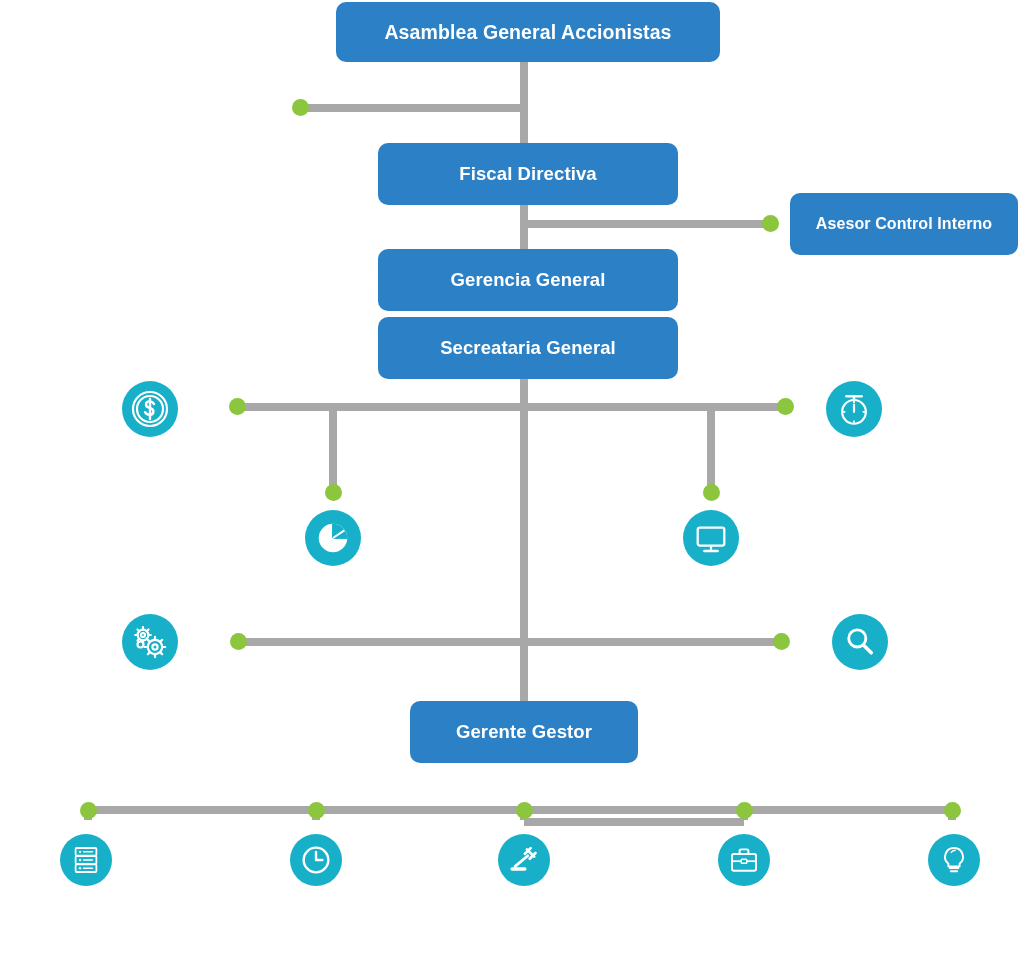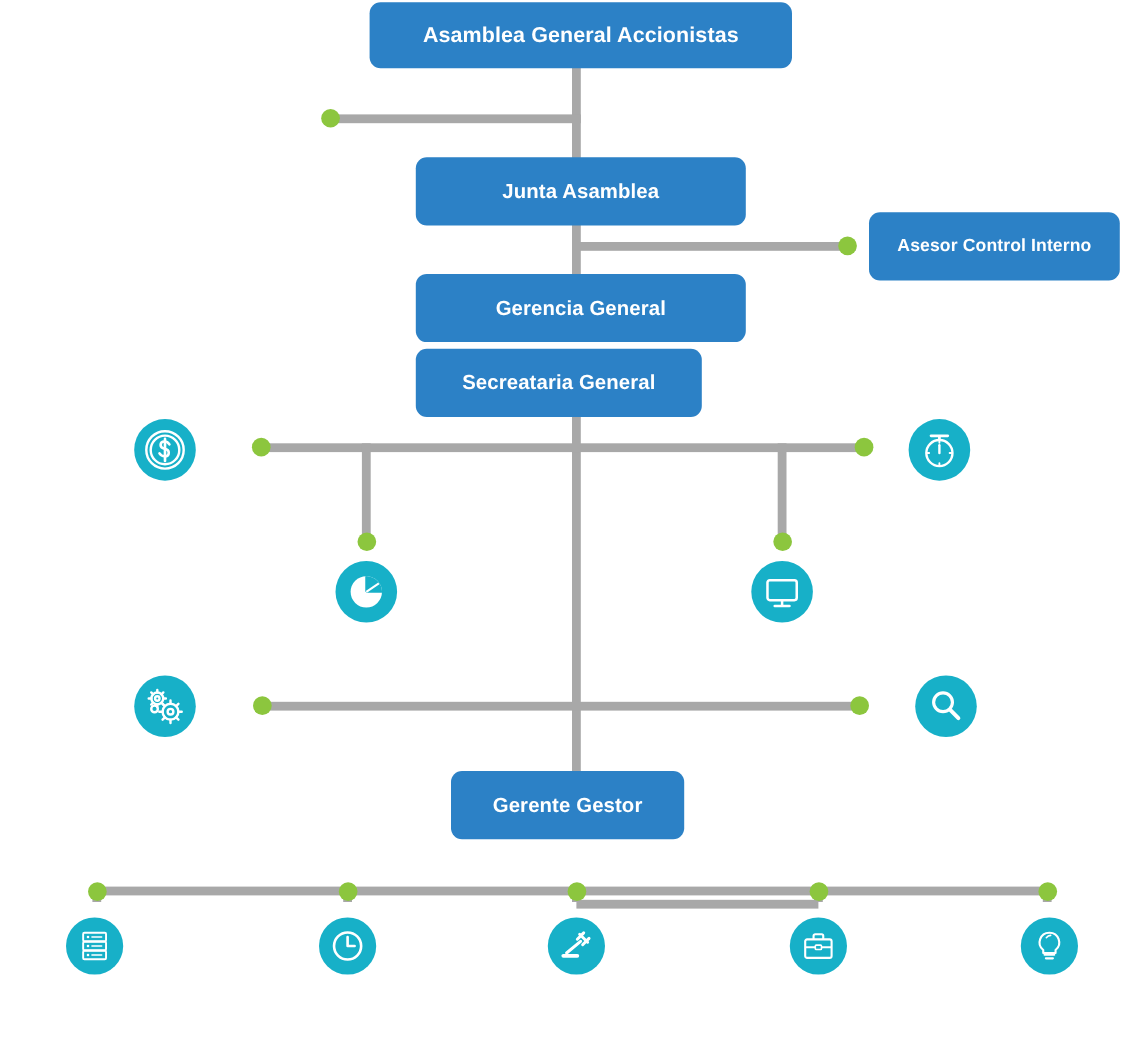--- a/index.html
+++ b/index.html
@@ -113,29 +113,29 @@
   <div class="dot" style="left:773px; top:633px;"></div>
   <div class="dot" style="left:80px;  top:802px;"></div>
   <div class="dot" style="left:308px; top:802px;"></div>
   <div class="dot" style="left:516px; top:802px;"></div>
   <div class="dot" style="left:736px; top:802px;"></div>
   <div class="dot" style="left:944px; top:802px;"></div>
 
   <div class="box box-lg" style="left:336px; top:2px; width:384px; height:60px;">Asamblea General Accionistas</div>
 
 
-  <div class="box box-md" style="left:378px; top:143px; width:300px; height:62px;">Junta Asamblea</div>
+  <div class="box box-md" style="left:378px; top:143px; width:300px; height:62px;">Fiscal Directiva</div>
 
   <div class="box box-sm" style="left:790px; top:193px; width:228px; height:62px;">Asesor Control Interno</div>
 
   <div class="box box-md" style="left:378px; top:249px; width:300px; height:62px;">Gerencia General</div>
 
-  <div class="box box-md" style="left:378px; top:317px; width:260px; height:62px;">Secreataria General</div>
-
-  <div class="box box-md" style="left:410px; top:701px; width:212px; height:62px;">Gerente Gestor</div>
+  <div class="box box-md" style="left:378px; top:317px; width:300px; height:62px;">Secreataria General</div>
+
+  <div class="box box-md" style="left:410px; top:701px; width:228px; height:62px;">Gerente Gestor</div>
 
   <div class="icon-node icon-56" style="left:122px; top:381px;">
     <span>
       <svg width="40" height="40" viewBox="0 0 40 40">
         <circle cx="20" cy="20" r="17" fill="none" stroke="#ffffff" stroke-width="2.2"></circle>
         <circle cx="20" cy="20" r="13" fill="none" stroke="#ffffff" stroke-width="2.2"></circle>
         <path d="M20 10 L20 30" stroke="#ffffff" stroke-width="2.4" stroke-linecap="round"></path>
         <path d="M24 15 q-1.6-2.6-4.6-2.6 -3.4 0-3.4 3.2 0 2.6 3.6 3.3 3.8 .8 3.8 3.6 0 3.3-3.8 3.3 -3 0-4.6-2.6" fill="none" stroke="#ffffff" stroke-width="2.4" stroke-linecap="round" stroke-linejoin="round"></path>
       </svg>
     </span>

